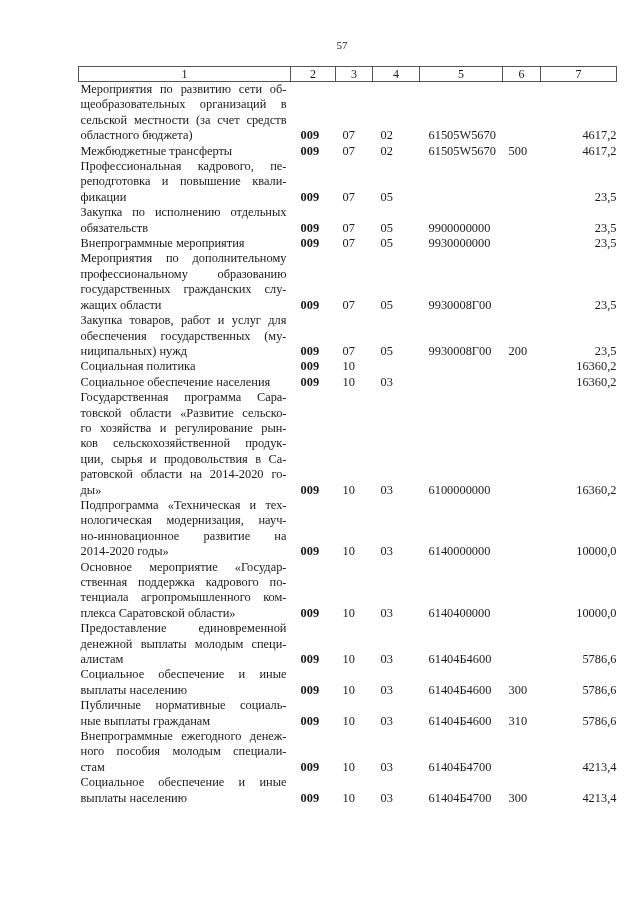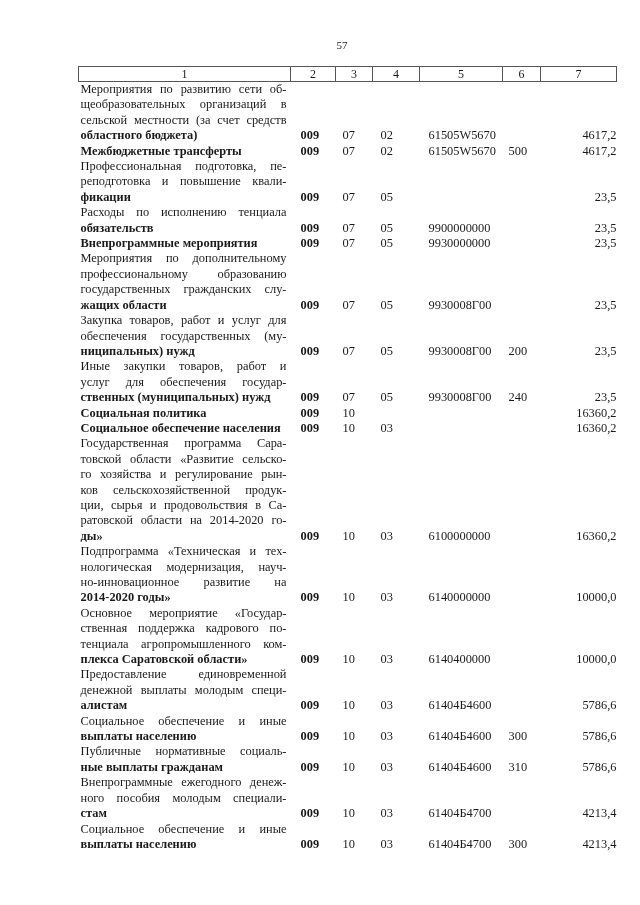--- a/index.html
+++ b/index.html
@@ -30,21 +30,21 @@
     font-size: 12px;
   }
   .budget-table tbody td {
     padding: 0; vertical-align: bottom; white-space: nowrap;
   }
   .budget-table tbody td.name {
     white-space: normal; text-align: justify; padding-left: 2px;
     padding-right: 4px; hyphens: none;
   }
   td.name .ln { display: block; text-align: justify; text-align-last: justify; }
-  td.name .ln.last { text-align-last: left; font-weight: bold; }
+  td.name .ln.last { text-align-last: left; }
   td.gr { padding-left: 10px !important; font-weight: bold; }
   td.rz { padding-left: 7px !important; }
   td.pr { padding-left: 8px !important; }
   td.cs { padding-left: 9px !important; }
   td.vr { padding-left: 6px !important; }
   td.sum { text-align: right; padding-right: 0 !important; }
 </style>
 </head>
 <body>
 
@@ -92,34 +92,34 @@
         </td>
         <td class="gr">009</td>
         <td class="rz">07</td>
         <td class="pr">02</td>
         <td class="cs">61505W5670</td>
         <td class="vr">500</td>
         <td class="sum">4617,2</td>
       </tr>
       <tr>
         <td class="name">
-          <span class="ln">Профессиональная подготовка, пе-</span>
+          <span class="ln">Профессиональная кадрового, пе-</span>
           <span class="ln">реподготовка и повышение квали-</span>
           <span class="ln last">фикации</span>
         </td>
         <td class="gr">009</td>
         <td class="rz">07</td>
         <td class="pr">05</td>
         <td class="cs"></td>
         <td class="vr"></td>
         <td class="sum">23,5</td>
       </tr>
       <tr>
         <td class="name">
-          <span class="ln">Расходы по исполнению тенциала</span>
+          <span class="ln">Закупка по исполнению отдельных</span>
           <span class="ln last">обязательств</span>
         </td>
         <td class="gr">009</td>
         <td class="rz">07</td>
         <td class="pr">05</td>
         <td class="cs">9900000000</td>
         <td class="vr"></td>
         <td class="sum">23,5</td>
       </tr>
       <tr>
@@ -151,33 +151,20 @@
         <td class="name">
           <span class="ln">Закупка товаров, работ и услуг для</span>
           <span class="ln">обеспечения государственных (му-</span>
           <span class="ln last">ниципальных) нужд</span>
         </td>
         <td class="gr">009</td>
         <td class="rz">07</td>
         <td class="pr">05</td>
         <td class="cs">9930008Г00</td>
         <td class="vr">200</td>
-        <td class="sum">23,5</td>
-      </tr>
-      <tr>
-        <td class="name">
-          <span class="ln">Иные закупки товаров, работ и</span>
-          <span class="ln">услуг для обеспечения государ-</span>
-          <span class="ln last">ственных (муниципальных) нужд</span>
-        </td>
-        <td class="gr">009</td>
-        <td class="rz">07</td>
-        <td class="pr">05</td>
-        <td class="cs">9930008Г00</td>
-        <td class="vr">240</td>
         <td class="sum">23,5</td>
       </tr>
       <tr>
         <td class="name">
           <span class="ln last">Социальная политика</span>
         </td>
         <td class="gr">009</td>
         <td class="rz">10</td>
         <td class="pr"></td>
         <td class="cs"></td>

